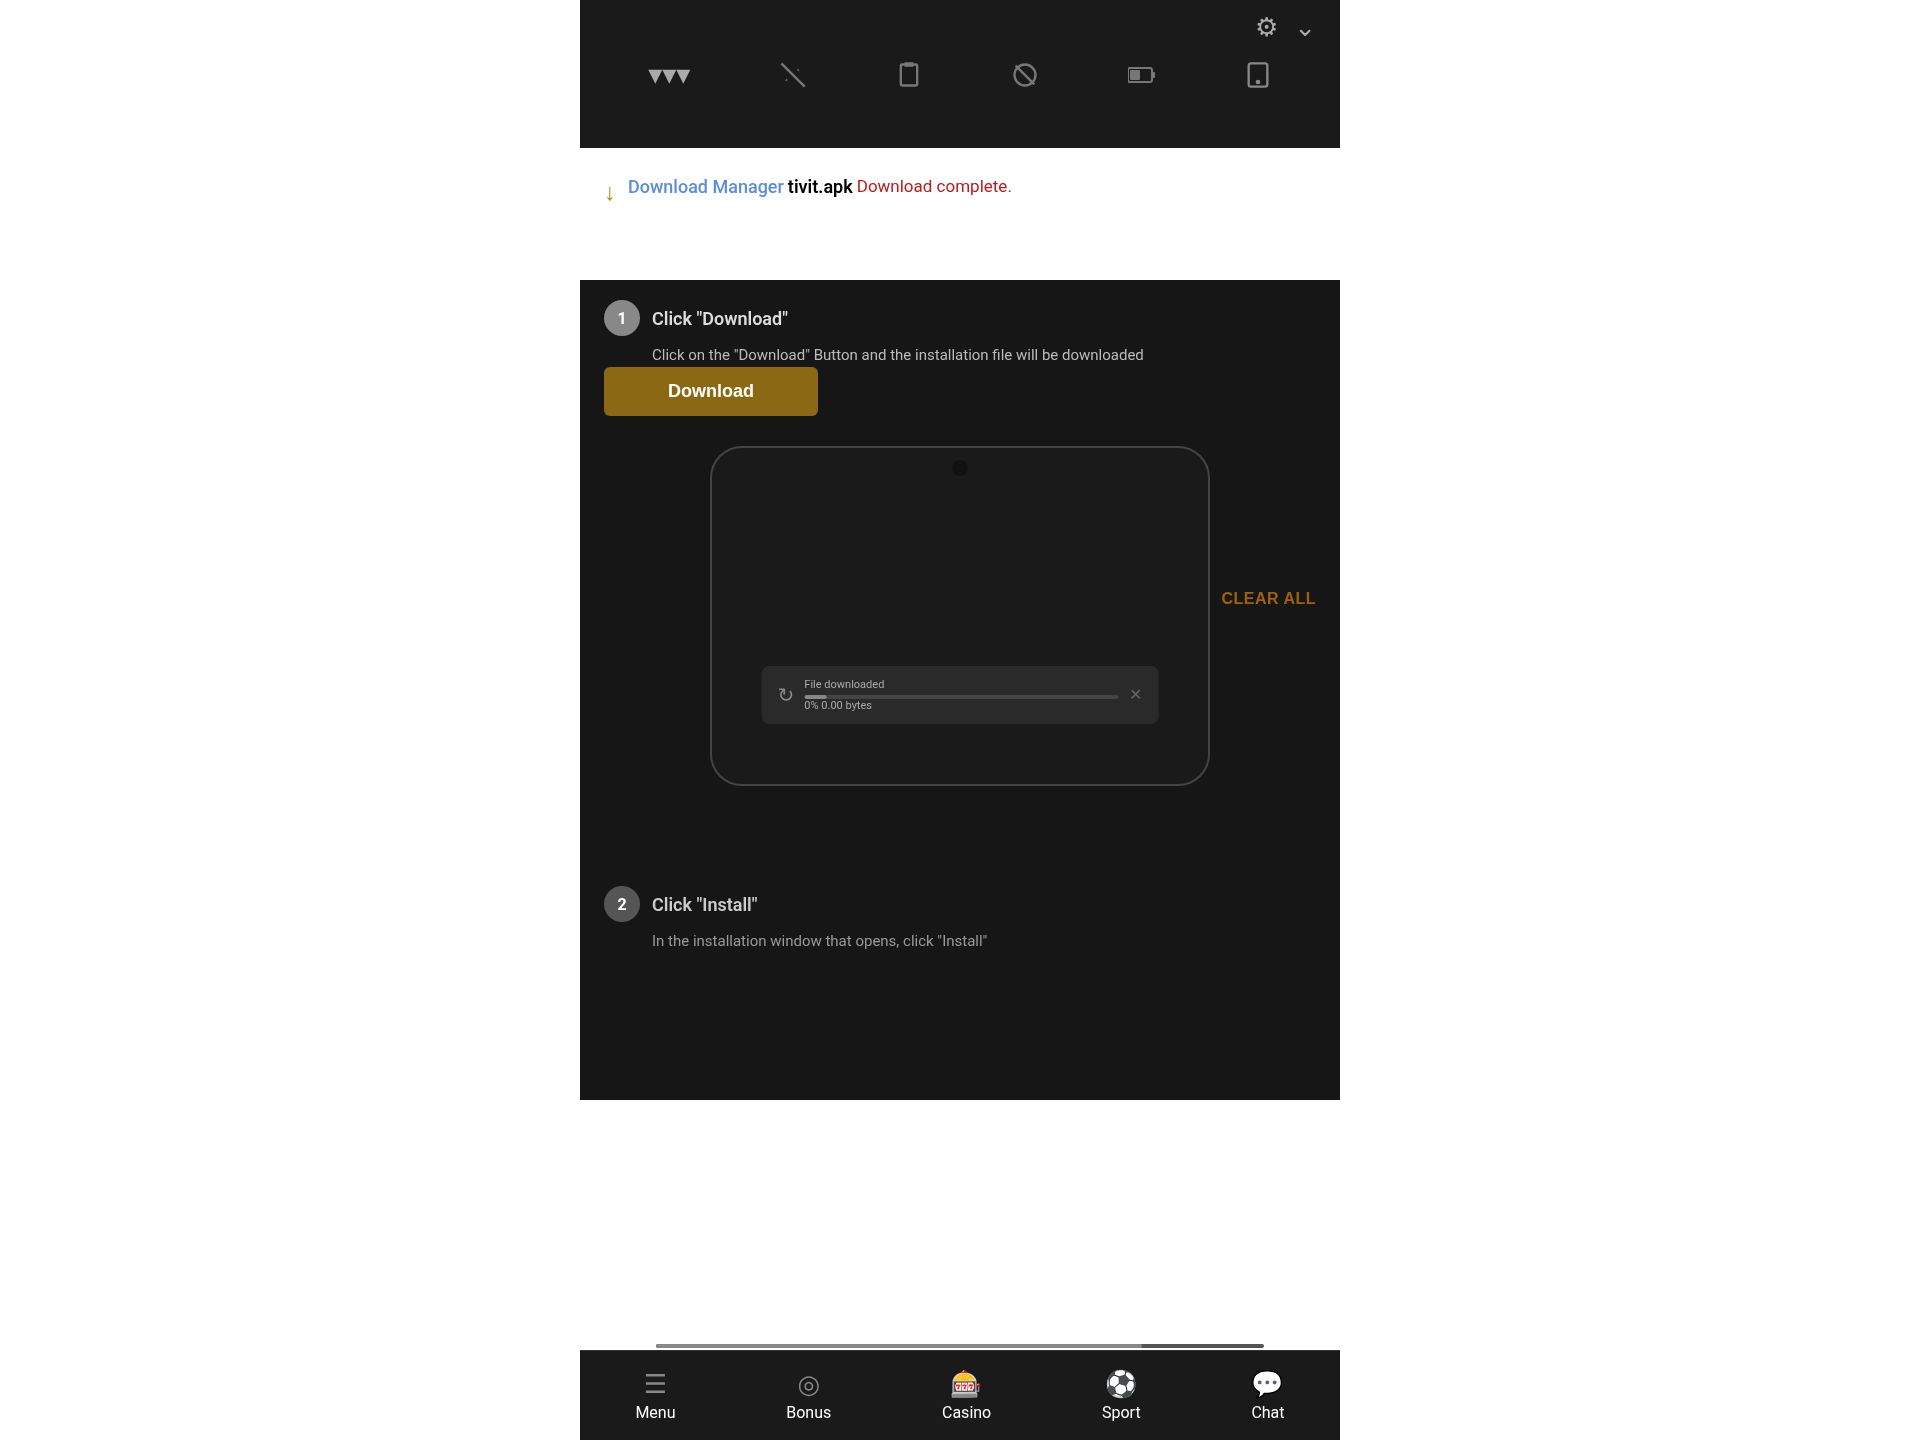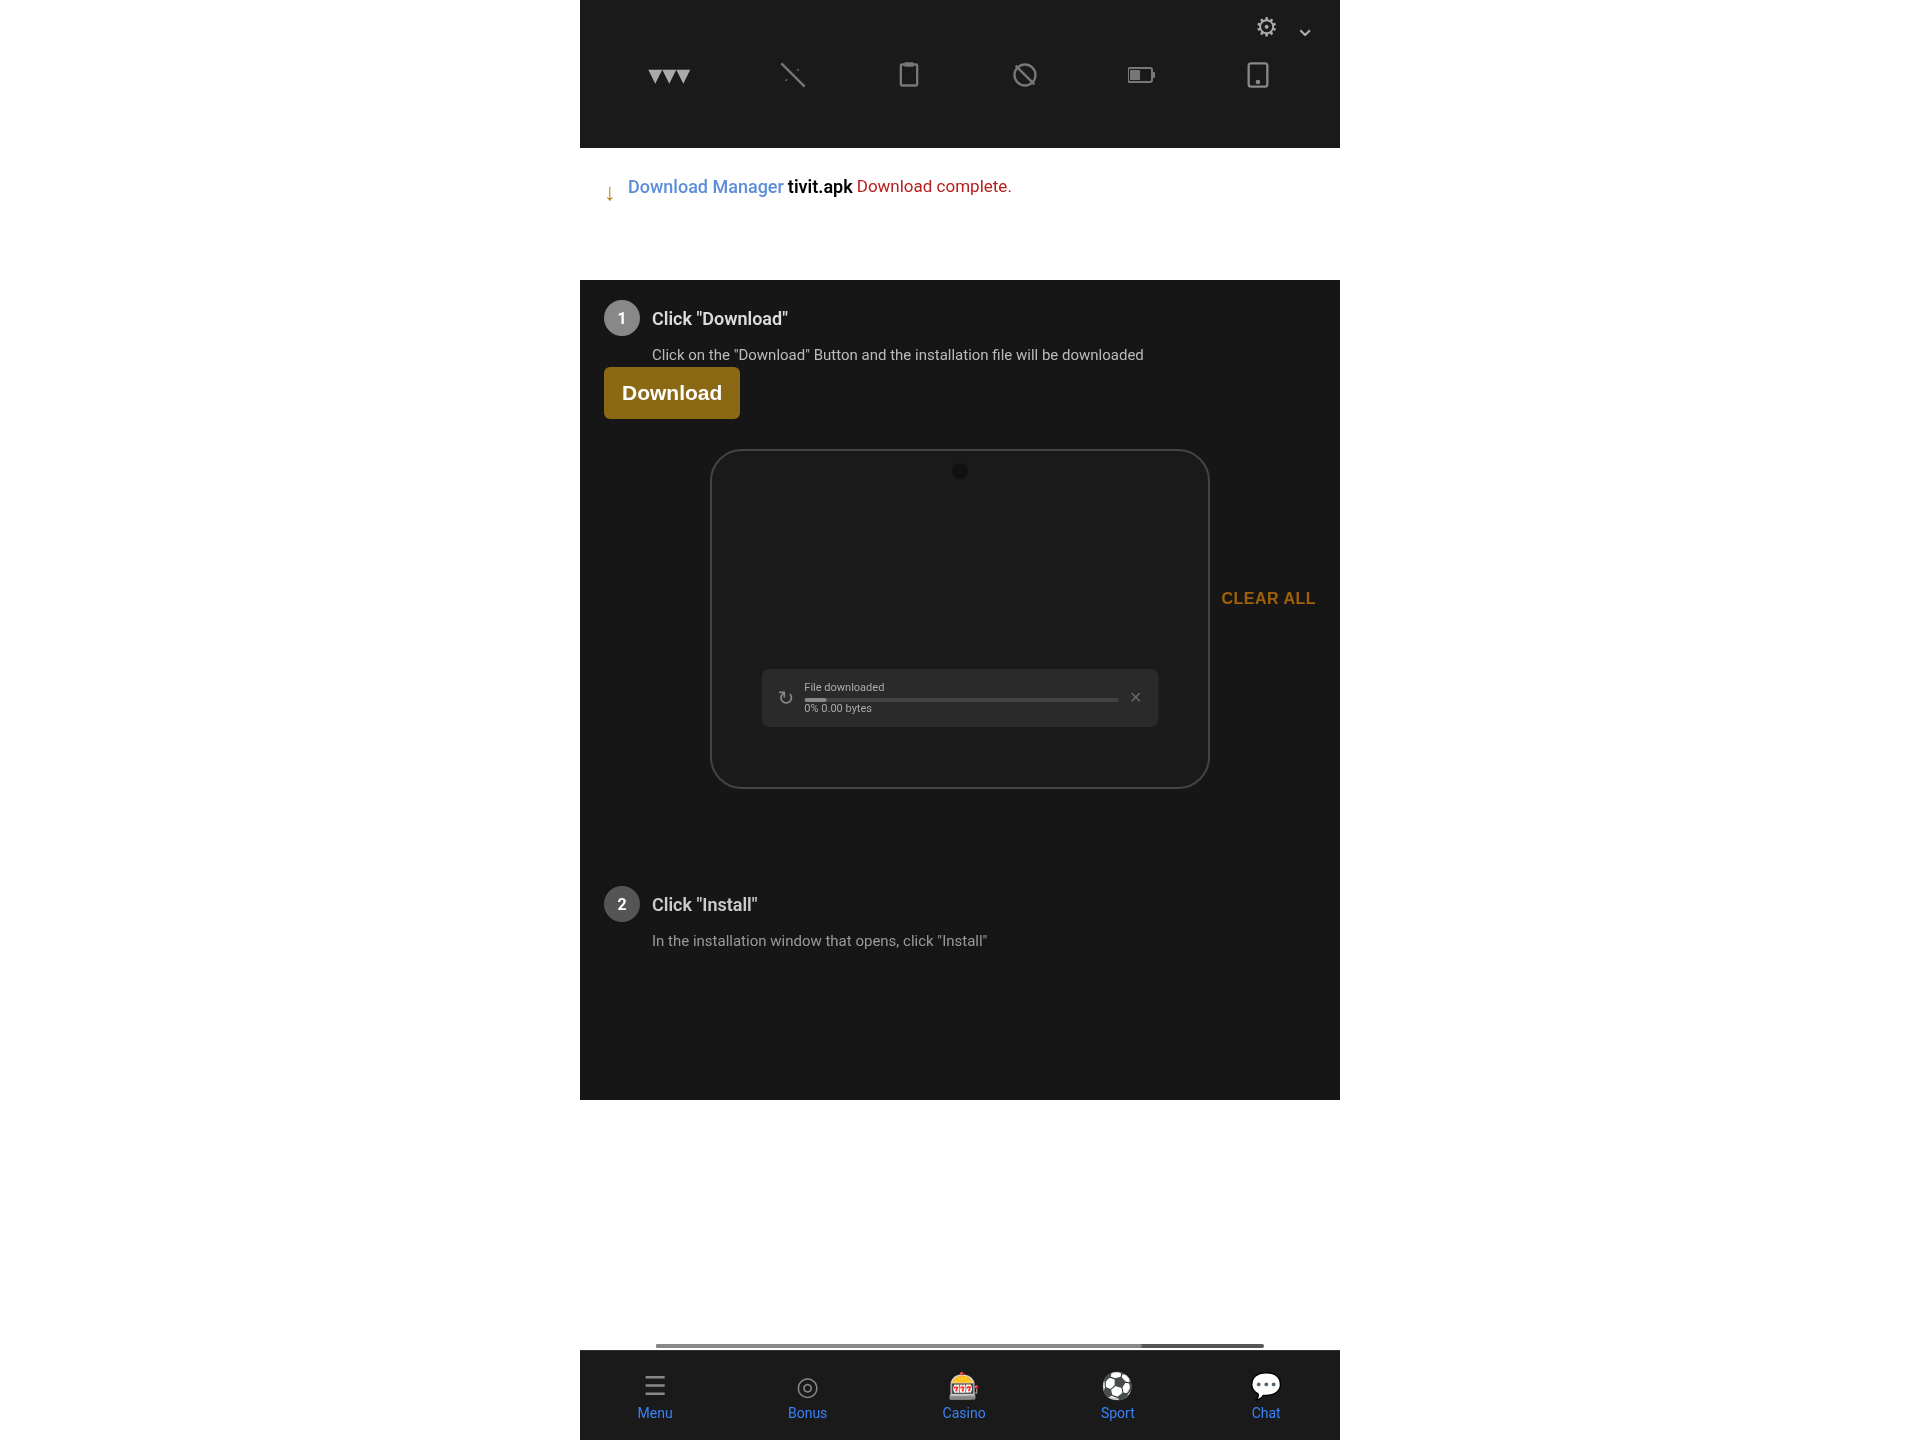--- a/index.html
+++ b/index.html
@@ -200,22 +200,22 @@
 
     
     .download-btn {
       position: absolute;
       top: 400px;
       left: 24px;
       background: #8B6914;
       color: #fff;
       border: none;
       border-radius: 6px;
-      padding: 14px 18px;
-      font-size: 21px;
+      padding: 14px 64px;
+      font-size: 18px;
       font-weight: 600;
       cursor: pointer;
       z-index: 20;
     }
 
     
     .phone-mockup {
       position: absolute;
       top: 460px;
       left: 50%;
@@ -379,22 +379,22 @@
       cursor: pointer;
       padding: 8px 16px;
     }
 
     .nav-icon {
       color: #888;
       font-size: 26px;
     }
 
     .nav-label {
-      color: #3b82f6;
-      font-size: 14px;
+      color: #ffffff;
+      font-size: 16px;
     }
 
     
     .top-right-icons {
       display: flex;
       align-items: center;
       gap: 16px;
     }
 
     .gear-icon, .chevron-icon {

